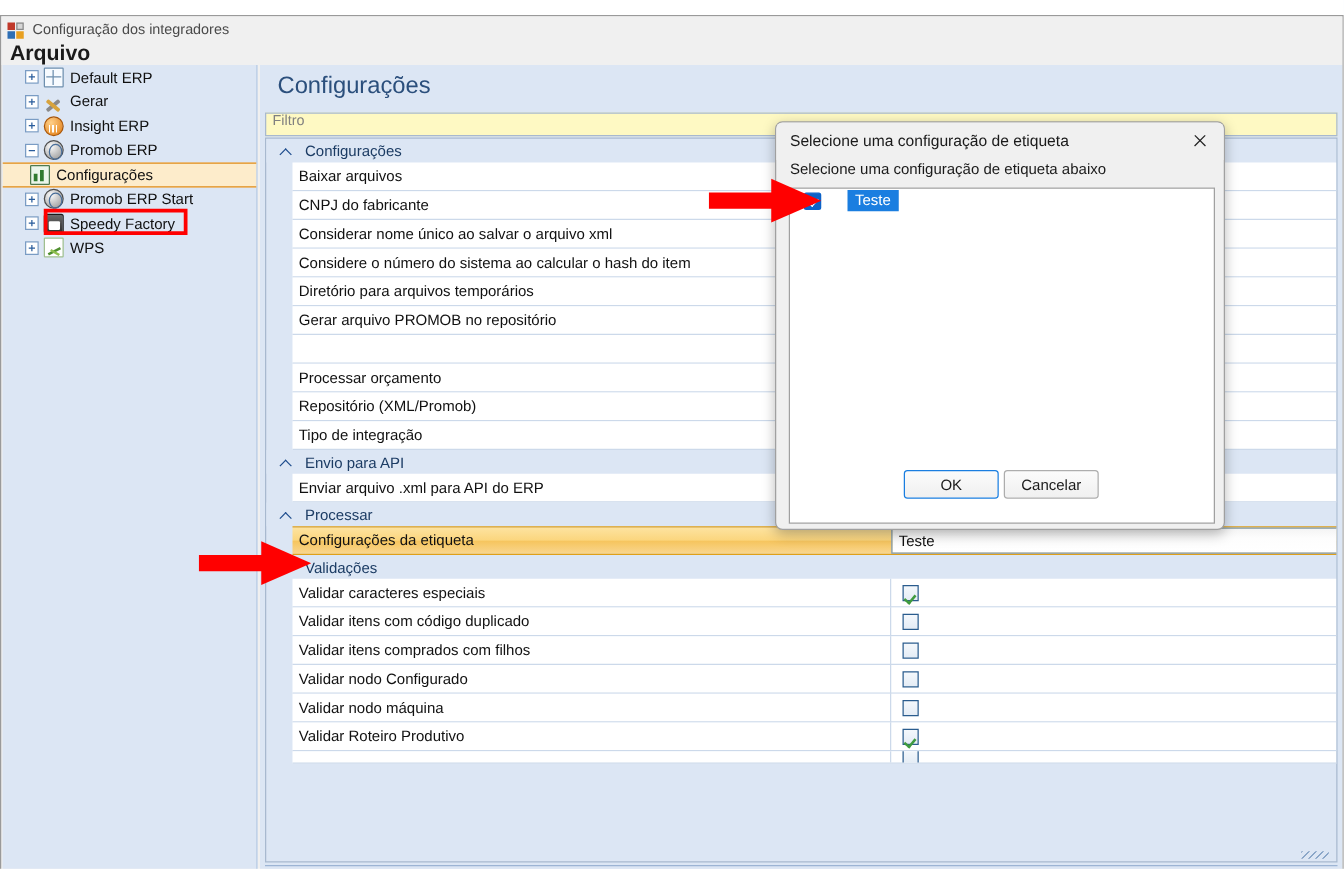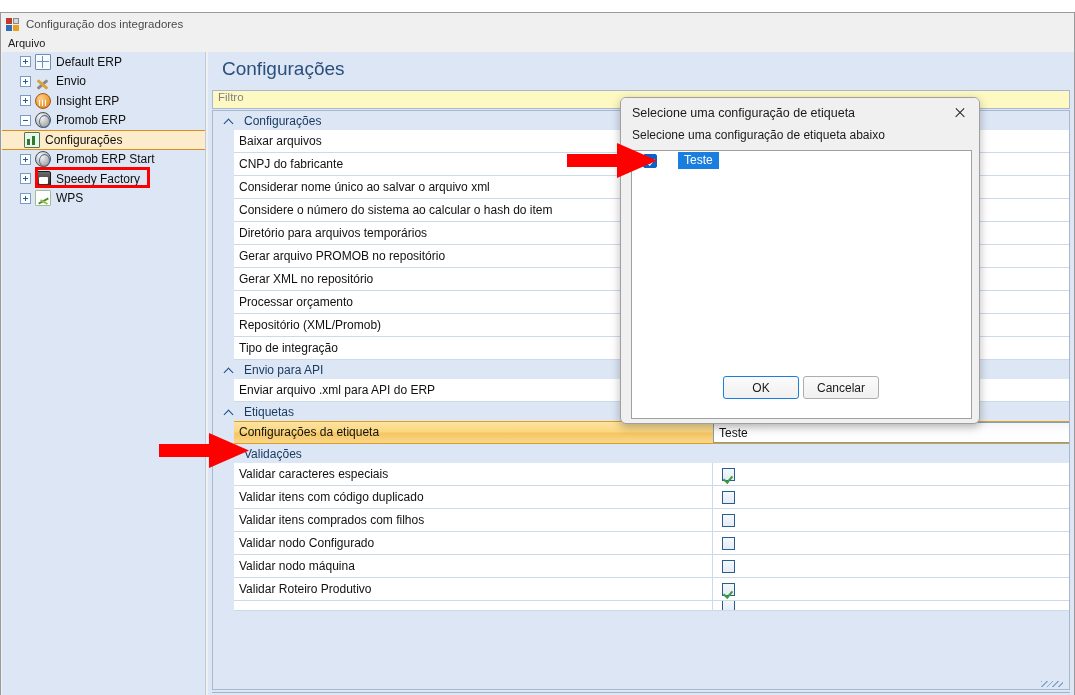--- a/index.html
+++ b/index.html
@@ -37,21 +37,21 @@
     font-size: 11.5px; color: #4a4a4a; white-space: nowrap;
   }
 
   
   #menubar {
     position: absolute; left: 0; top: 21px; width: 1073px; height: 18px;
     background: #f0f0f0;
     display: flex; align-items: center;
   }
   #menubar .menu-item {
-    font-size: 11px; color: #1a1a1a; padding: 1px 7px; cursor: default;
+    font-size: 17px; color: #1a1a1a; padding: 1px 7px; cursor: default; font-weight: bold;
   }
 
   
   #sidebar {
     position: absolute; left: 1px; top: 39px; width: 204px; height: 654px;
     background: #dce6f4;
     border-right: 1px solid #b8cce4;
     overflow: hidden;
   }
   .tree-row {
@@ -303,21 +303,21 @@
   <div id="sidebar">
     <div id="tree-rows">
         <div class="tree-row">
           <span class="expander plus"></span>
           <span class="node-icon ic-grid"></span>
           <span class="node-label">Default ERP</span>
         </div>
         <div class="tree-row">
           <span class="expander plus"></span>
           <span class="node-icon ic-tools"></span>
-          <span class="node-label">Envio</span>
+          <span class="node-label">Gerar</span>
         </div>
         <div class="tree-row">
           <span class="expander plus"></span>
           <span class="node-icon ic-orange"></span>
           <span class="node-label">Insight ERP</span>
         </div>
         <div class="tree-row">
           <span class="expander"></span>
           <span class="node-icon ic-globe"></span>
           <span class="node-label">Promob ERP</span>
@@ -376,21 +376,20 @@
           </div>
           <div class="data-row">
             <div class="cell-name">Diretório para arquivos temporários</div>
             <div class="cell-value"></div>
           </div>
           <div class="data-row">
             <div class="cell-name">Gerar arquivo PROMOB no repositório</div>
             <div class="cell-value"></div>
           </div>
           <div class="data-row">
-            <div class="cell-name">Gerar XML no repositório</div>
             <div class="cell-value"></div>
           </div>
           <div class="data-row">
             <div class="cell-name">Processar orçamento</div>
             <div class="cell-value"></div>
           </div>
           <div class="data-row">
             <div class="cell-name">Repositório (XML/Promob)</div>
             <div class="cell-value"></div>
           </div>
@@ -401,21 +400,21 @@
           <div class="grp-row">
             <span class="grp-chev"></span>
             <span>Envio para API</span>
           </div>
           <div class="data-row">
             <div class="cell-name">Enviar arquivo .xml para API do ERP</div>
             <div class="cell-value"></div>
           </div>
           <div class="grp-row">
             <span class="grp-chev"></span>
-            <span>Etiquetas</span>
+            <span>Processar</span>
           </div>
           <div class="data-row hl">
             <div class="cell-name">Configurações da etiqueta</div>
             <div class="cell-value">Teste</div>
           </div>
           <div class="grp-row">
             <span class="grp-chev"></span>
             <span>Validações</span>
           </div>
           <div class="data-row">

